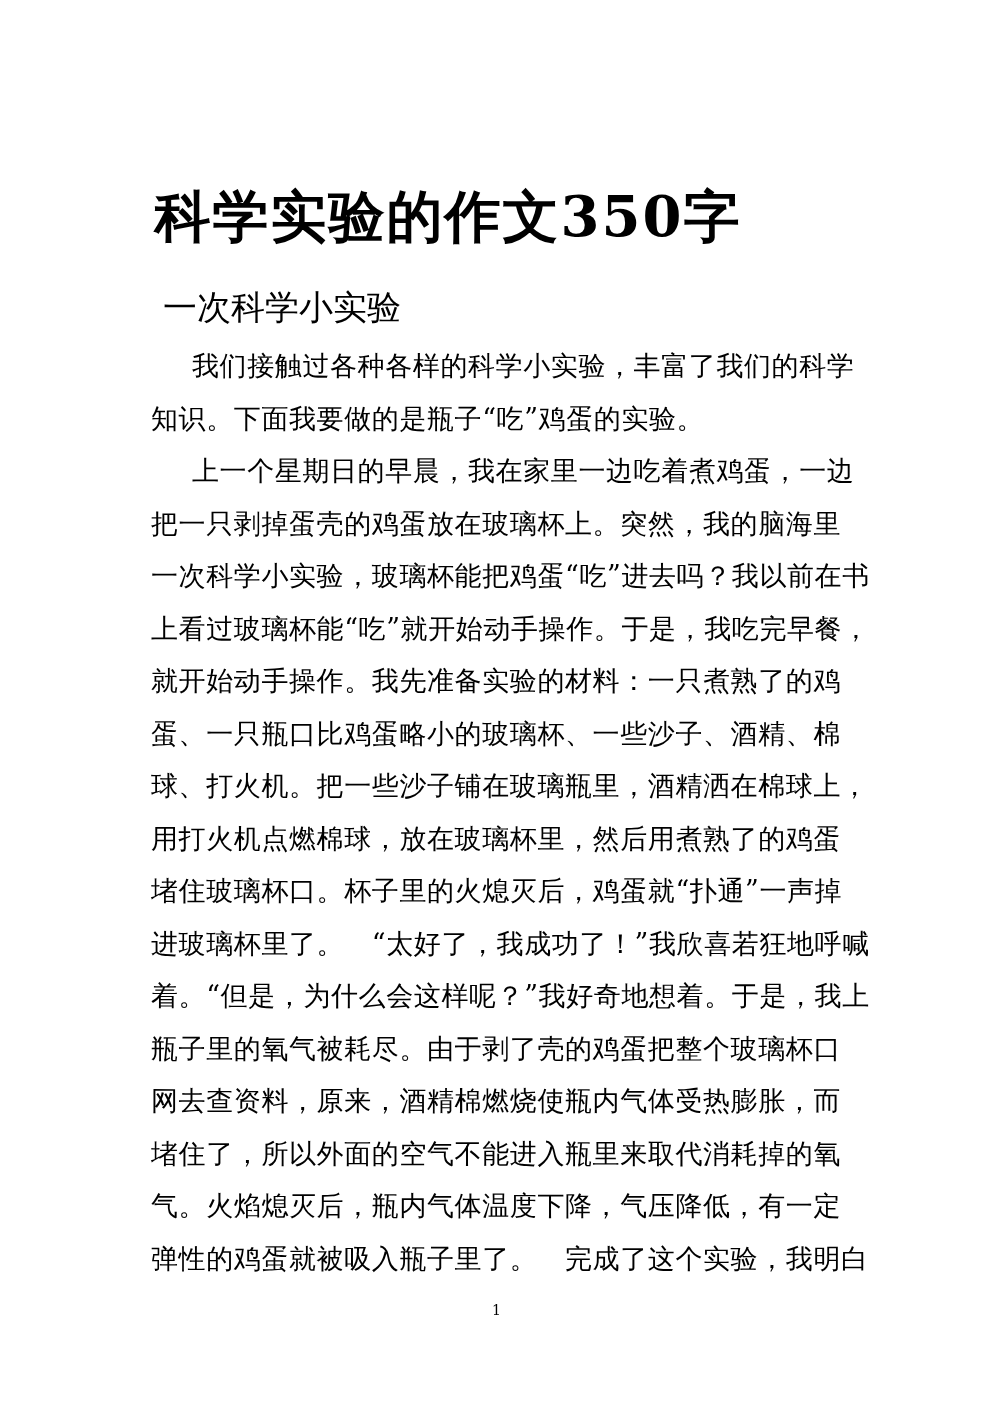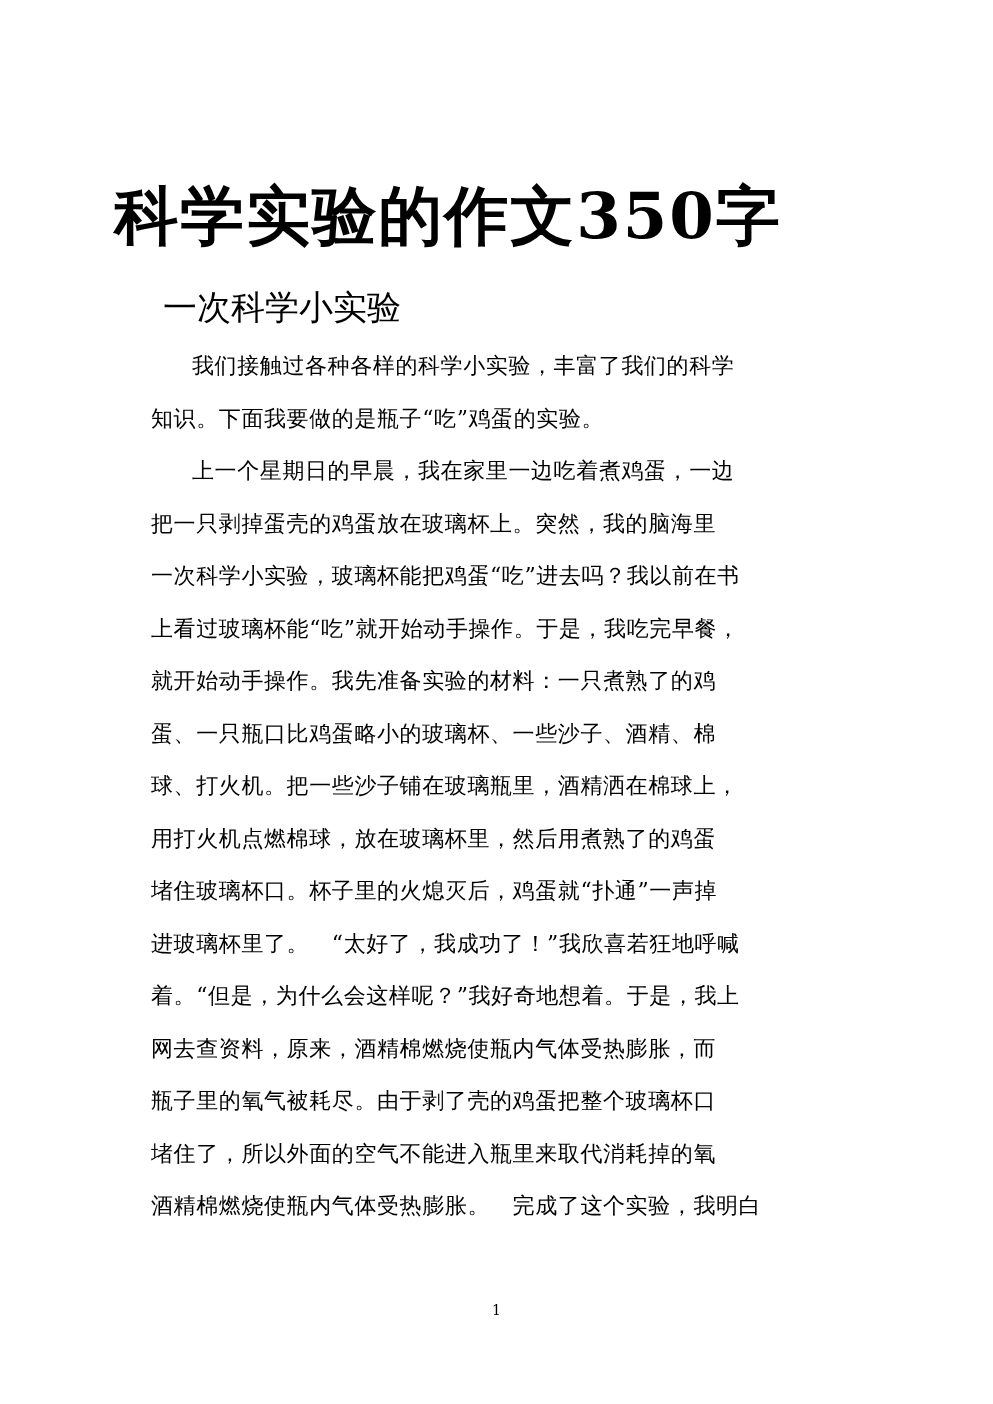--- a/index.html
+++ b/index.html
@@ -1,22 +1,22 @@
 <!DOCTYPE html>
 <html><head>
 <meta charset="utf-8">
 <style>
   html, body { margin: 0; padding: 0; background: #ffffff; }
   body { width: 993px; height: 1404px; position: relative; overflow: hidden;
          font-family: "DejaVu Serif", "Liberation Serif", serif; color: #000; }
   .title { position: absolute; left: 0; width: 896px; top: 180px; text-align: center;
-           font-size: 64px; font-weight: bold; letter-spacing: 2px; line-height: 72px; }
+           font-size: 56px; font-weight: bold; letter-spacing: 2px; line-height: 72px; }
   .subtitle { position: absolute; left: 163px; top: 290px; font-size: 34px; line-height: 34px; }
   .body-text { position: absolute; left: 151px; top: 340px; width: 700px; }
-  .line { font-size: 22px; line-height: 52.5px; height: 52.5px; white-space: nowrap; letter-spacing: 0.6px; }
+  .line { font-size: 27px; line-height: 52.5px; height: 52.5px; white-space: nowrap; letter-spacing: 0.6px; }
   .indent { padding-left: 41px; }
   .page-number { position: absolute; left: 0; width: 993px; top: 1302px; text-align: center;
                  font-size: 14px; }
 </style>
 </head>
 <body>
 
 <div class="page">
   <div class="title">科学实验的作文350字</div>
   <div class="subtitle">一次科学小实验</div>
@@ -27,19 +27,20 @@
     <div class="line">把一只剥掉蛋壳的鸡蛋放在玻璃杯上。突然，我的脑海里</div>
     <div class="line">一次科学小实验，玻璃杯能把鸡蛋“吃”进去吗？我以前在书</div>
     <div class="line">上看过玻璃杯能“吃”就开始动手操作。于是，我吃完早餐，</div>
     <div class="line">就开始动手操作。我先准备实验的材料：一只煮熟了的鸡</div>
     <div class="line">蛋、一只瓶口比鸡蛋略小的玻璃杯、一些沙子、酒精、棉</div>
     <div class="line">球、打火机。把一些沙子铺在玻璃瓶里，酒精洒在棉球上，</div>
     <div class="line">用打火机点燃棉球，放在玻璃杯里，然后用煮熟了的鸡蛋</div>
     <div class="line">堵住玻璃杯口。杯子里的火熄灭后，鸡蛋就“扑通”一声掉</div>
     <div class="line">进玻璃杯里了。　“太好了，我成功了！”我欣喜若狂地呼喊</div>
     <div class="line">着。“但是，为什么会这样呢？”我好奇地想着。于是，我上</div>
+    <div class="line">瓶子里的氧气被耗尽。由于剥了壳的鸡蛋把整个玻璃杯口</div>
     <div class="line">网去查资料，原来，酒精棉燃烧使瓶内气体受热膨胀，而</div>
-    <div class="line">瓶子里的氧气被耗尽。由于剥了壳的鸡蛋把整个玻璃杯口</div>
     <div class="line">堵住了，所以外面的空气不能进入瓶里来取代消耗掉的氧</div>
-    <div class="line">酒精棉燃烧使瓶内气体受热膨胀。　完成了这个实验，我明白</div>
+    <div class="line">气。火焰熄灭后，瓶内气体温度下降，气压降低，有一定</div>
+    <div class="line">弹性的鸡蛋就被吸入瓶子里了。　完成了这个实验，我明白</div>
   </div>
   <div class="page-number">1</div>
 </div>
 
 </body></html>

